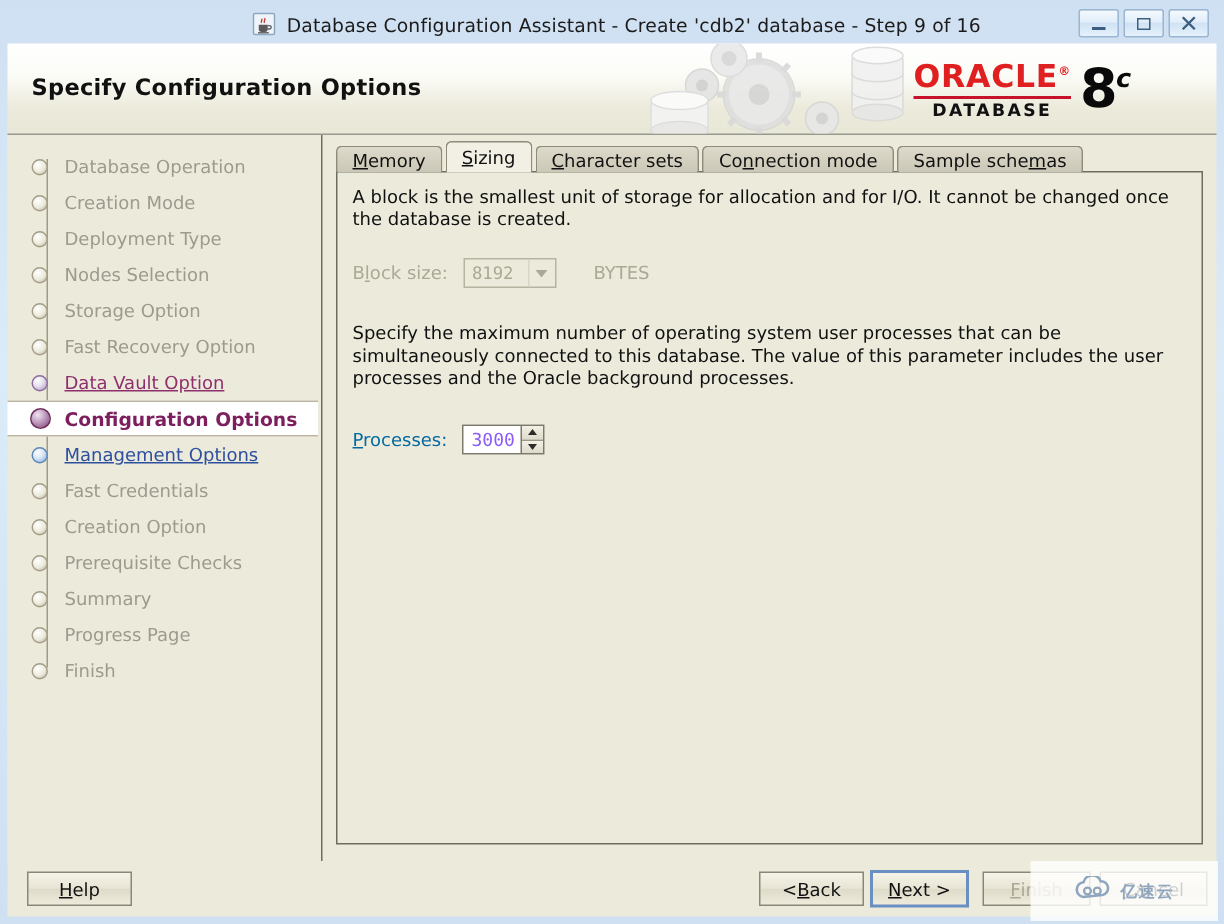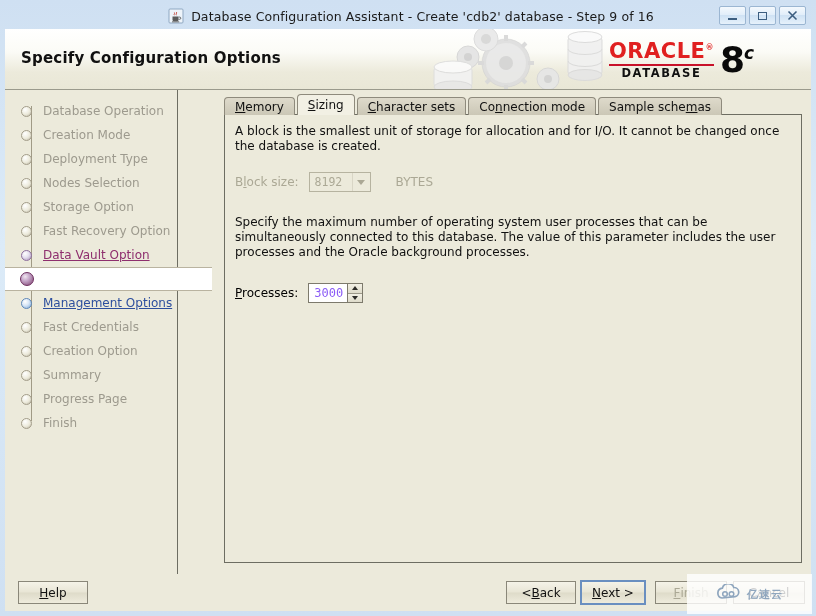--- a/index.html
+++ b/index.html
@@ -161,21 +161,21 @@
     position: absolute;
     left: 5px; top: 90px;
     width: 806px;
     height: 484px;
     background: #eceadb;
     box-sizing: border-box;
   }
   .sidebar {
     position: absolute;
     left: 0; top: 0;
-    width: 173px;
+    width: 210px;
     height: 484px;
     background: #eceadb;
     border-right: 1px solid #6d6d62;
     box-sizing: border-box;
   }
   .steps {
     position: relative;
     padding-top: 9px;
   }
   .step-rail {
@@ -309,21 +309,21 @@
   .field-row {
     position: absolute;
     display: flex;
     align-items: center;
   }
   .row-blocksize { left: 10px; top: 57px; }
   .row-processes { left: 10px; top: 168px; }
 
   .flabel {
     font-size: 12px;
-    color: #000000;
+    color: #0369a1;
     margin-right: 10px;
     font-family: "DejaVu Sans", "Liberation Sans", sans-serif;
   }
   .flabel.disabled { color: #aba895; }
   .flabel u { text-decoration: underline; }
 
   .combo {
     width: 62px;
     height: 20px;
     display: flex;
@@ -576,32 +576,37 @@
         <div class="step">
           <span class="bullet"></span>
           <span class="label">Fast Recovery Option</span>
         </div>
         <div class="step done visited">
           <span class="bullet"></span>
           <span class="label">Data Vault Option</span>
         </div>
         <div class="step current">
           <span class="bullet"></span>
+          <span class="label">Configuration Options</span>
         </div>
         <div class="step link-blue">
           <span class="bullet"></span>
           <span class="label">Management Options</span>
         </div>
         <div class="step">
           <span class="bullet"></span>
           <span class="label">Fast Credentials</span>
         </div>
         <div class="step">
           <span class="bullet"></span>
           <span class="label">Creation Option</span>
+        </div>
+        <div class="step">
+          <span class="bullet"></span>
+          <span class="label">Prerequisite Checks</span>
         </div>
         <div class="step">
           <span class="bullet"></span>
           <span class="label">Summary</span>
         </div>
         <div class="step">
           <span class="bullet"></span>
           <span class="label">Progress Page</span>
         </div>
         <div class="step">

